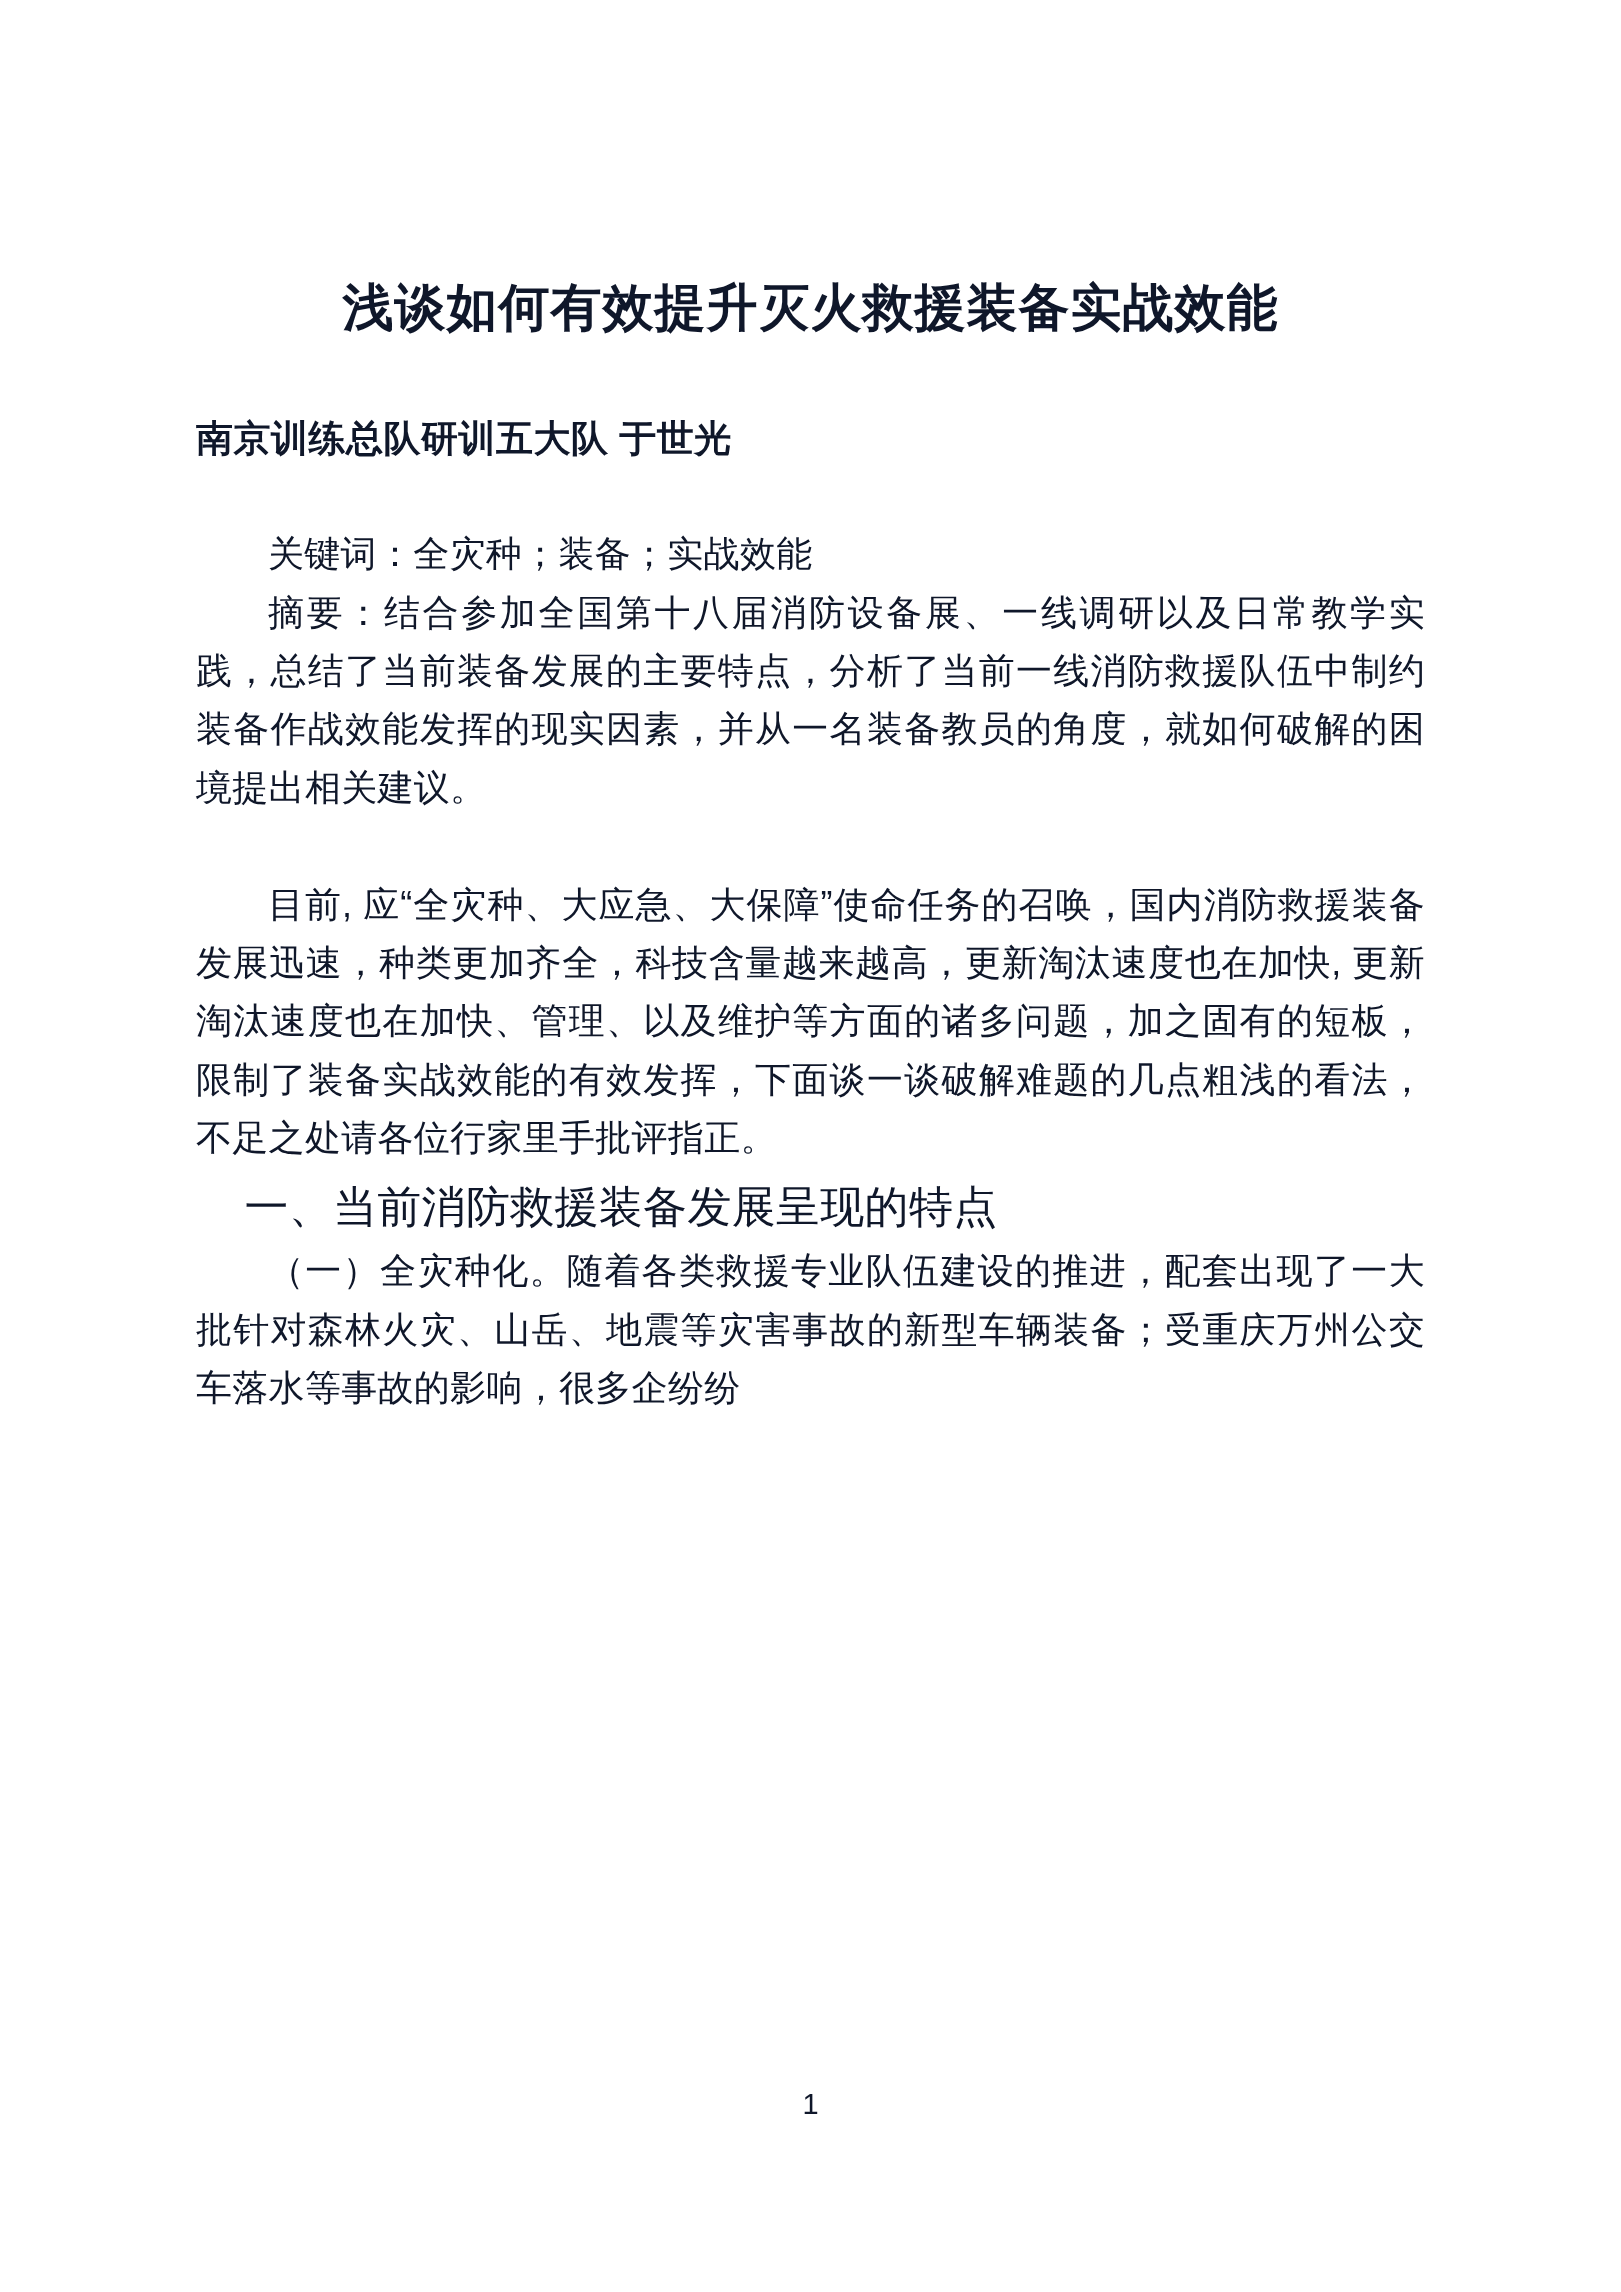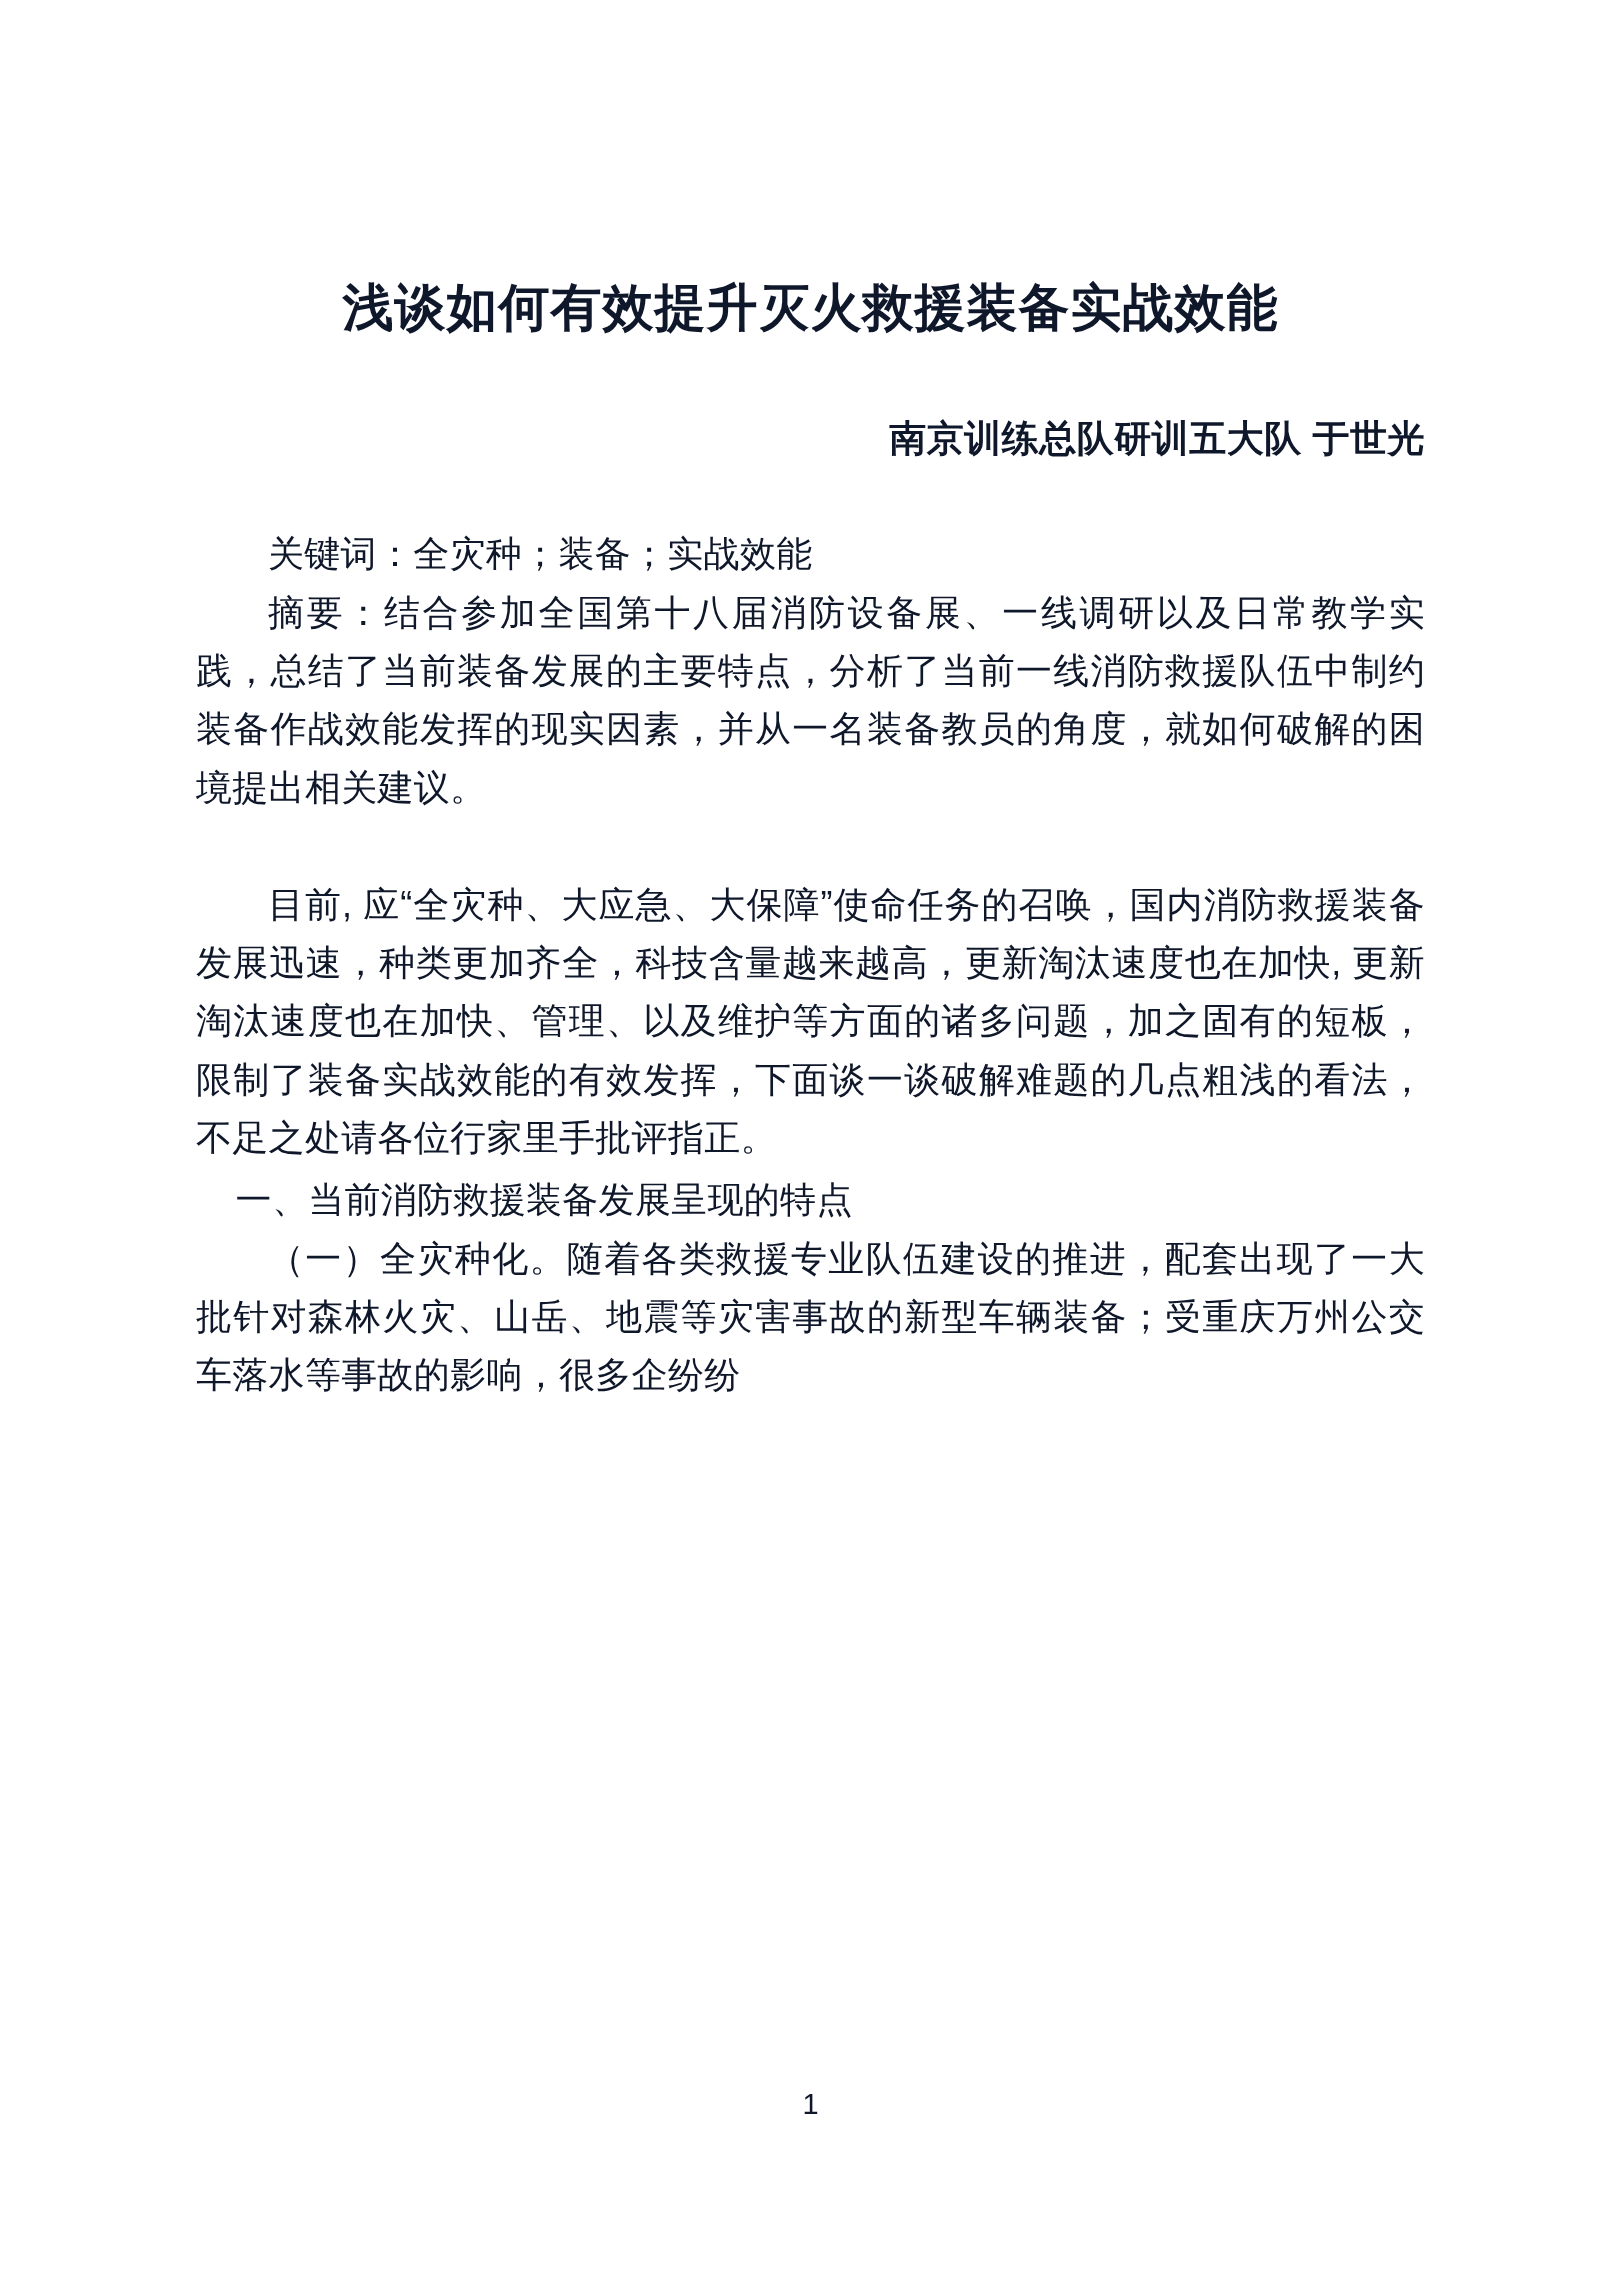--- a/index.html
+++ b/index.html
@@ -28,41 +28,41 @@
     font-size: 51px;
     font-weight: bold;
     text-align: center;
     letter-spacing: 1px;
     line-height: 1.3;
     margin: 0 0 73px 0;
   }
   .doc-author {
     font-size: 37px;
     font-weight: bold;
-    text-align: right;
+    text-align: left;
     margin: 0 0 61px 0;
     letter-spacing: 0.5px;
   }
   .para {
     font-size: 36px;
     line-height: 1.62;
     text-align: justify;
     text-justify: inter-ideograph;
     margin: 0 0 3.9px 0;
     text-indent: 2em;
     letter-spacing: 0.3px;
   }
   .para.tight {
     margin-bottom: 0;
   }
   .gap {
     height: 55px;
   }
   .heading {
-    font-size: 36px;
+    font-size: 44px;
     line-height: 1.62;
     margin: 0;
     text-indent: 1.1em;
     letter-spacing: 0.3px;
   }
   .page-number {
     position: absolute;
     left: 0;
     right: 0;
     top: 2076px;

